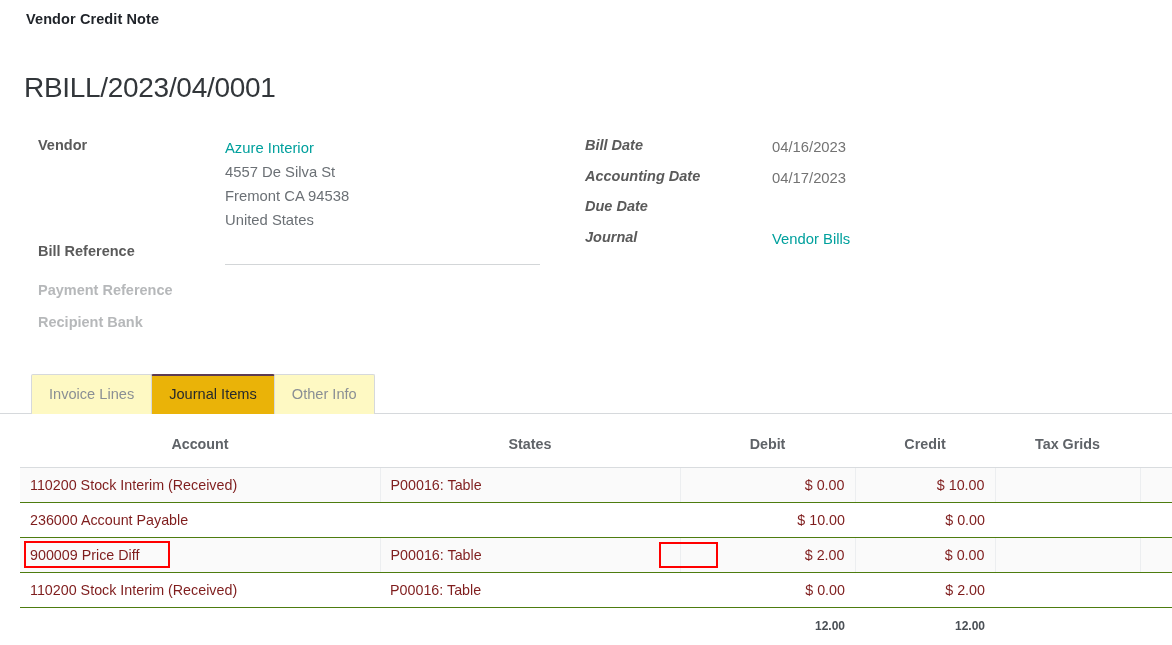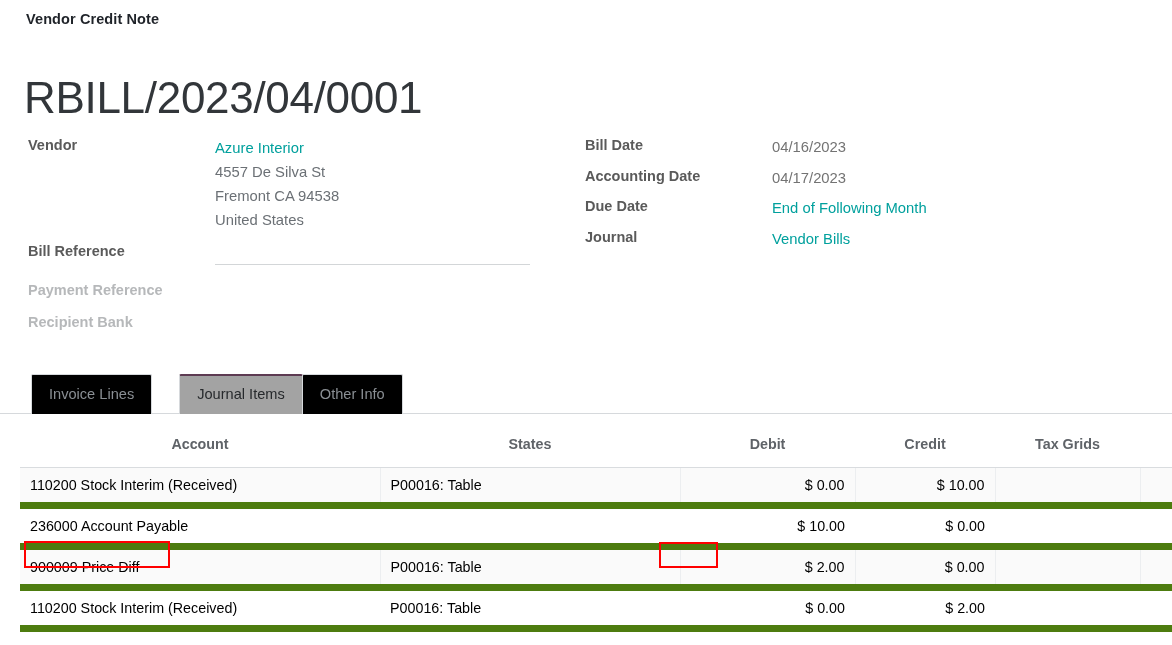--- a/index.html
+++ b/index.html
@@ -29,31 +29,31 @@
     top: 11px;
     font-size: 14.5px;
     font-weight: bold;
     color: #1f2329;
     letter-spacing: 0.1px;
   }
   .doc-title {
     position: absolute;
     left: 24px;
     top: 40px;
-    font-size: 44px;
+    font-size: 28px;
     font-weight: 400;
     color: #32363a;
     letter-spacing: -0.3px;
     line-height: 58px;
   }
 
   
   .info-left {
     position: absolute;
-    left: 28px;
+    left: 38px;
     top: 136px;
     width: 520px;
   }
   .info-right {
     position: absolute;
     left: 585px;
     top: 136px;
     width: 420px;
   }
 
@@ -66,21 +66,21 @@
     font-size: 14.5px;
     font-weight: bold;
     color: #5a5a5a;
     flex: 0 0 auto;
     padding-top: 1px;
   }
   .field-label.muted {
     color: #b6b8ba;
   }
   .info-left .field-label { width: 187px; }
-  .info-right .field-label { width: 187px; }
+  .info-right .field-label { width: 187px; font-style: italic; }
 
   .field-value {
     font-size: 14.8px;
     color: #737373;
     line-height: 22px;
   }
   .field-value.link {
     color: #00a09d;
   }
   .addr-line {
@@ -116,36 +116,35 @@
     display: flex;
     align-items: flex-end;
     height: 41px;
   }
   .tab {
     font-size: 14.6px;
     color: #8a8f94;
     padding: 9px 17px 10px 17px;
     border: 1px solid #d6d9dc;
     border-bottom: none;
-    background: #000000;
+    background: #fef9c3;
     margin-right: -1px;
     position: relative;
     height: 40px;
     box-sizing: border-box;
     line-height: 20px;
     border-radius: 2px 2px 0 0;
     cursor: pointer;
   }
   .tab.active {
     color: #26292c;
     border-top: 2px solid #5d3b52;
-    background: #a3a3a3;
+    background: #eab308;
     z-index: 3;
     padding-top: 8px;
-    margin-left: 28px;
   }
   .tab.active::after {
     content: "";
     position: absolute;
     left: 0;
     right: 0;
     bottom: -1px;
     height: 1px;
     background: #ffffff;
   }
@@ -166,23 +165,23 @@
     font-size: 14.3px;
     font-weight: bold;
     color: #5f6368;
     text-align: center;
     padding: 6px 10px 12px 10px;
     border-bottom: 1px solid #d9dcdf;
     white-space: nowrap;
   }
   table.jitems td {
     font-size: 14.3px;
-    color: #000000;
+    color: #7f1d1d;
     padding: 9px 10px;
-    border-bottom: 7px solid #4d7c0f;
+    border-bottom: 1px solid #4d7c0f;
     white-space: nowrap;
     height: 16px;
   }
   tr.alt td {
     background: #fafafa;
   }
   tr.alt td.bordered {
     border-left: 1px solid #eceef0;
   }
   .col-account { width: 340px; }
@@ -275,21 +274,20 @@
       <div class="field-value">04/16/2023</div>
     </div>
 
     <div class="field-row">
       <div class="field-label">Accounting Date</div>
       <div class="field-value">04/17/2023</div>
     </div>
 
     <div class="field-row">
       <div class="field-label">Due Date</div>
-      <div class="field-value link">End of Following Month</div>
     </div>
 
     <div class="field-row">
       <div class="field-label">Journal</div>
       <div class="field-value link">Vendor Bills</div>
     </div>
 
   </div>
 
   <div class="tabs">

